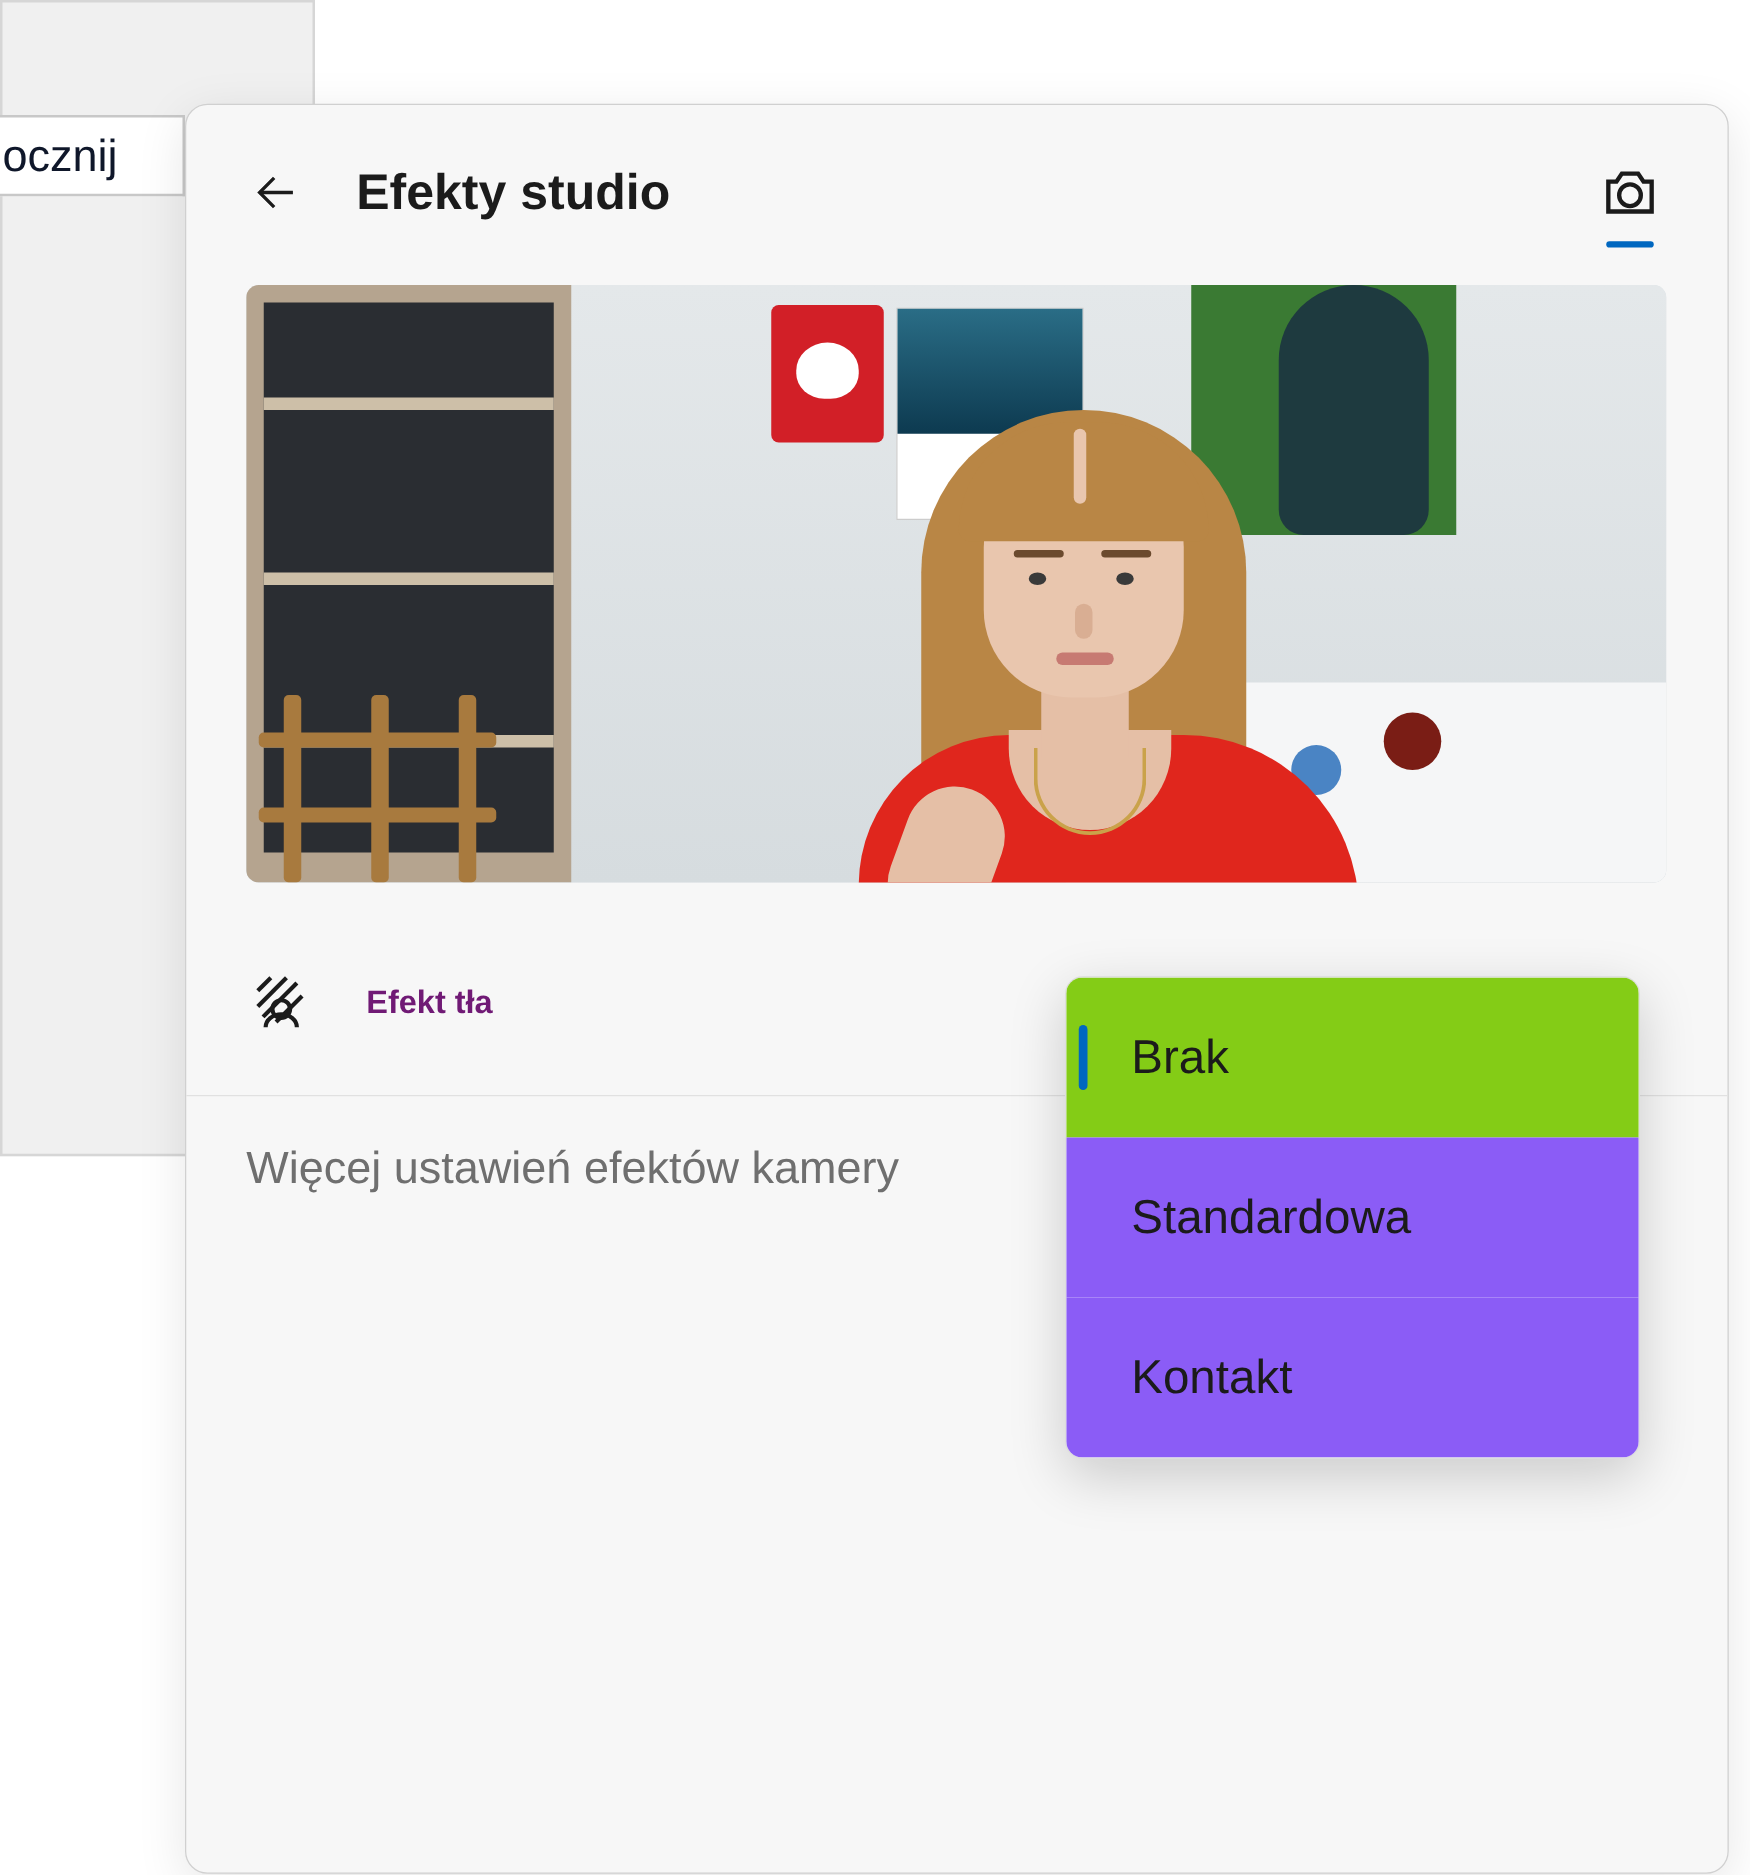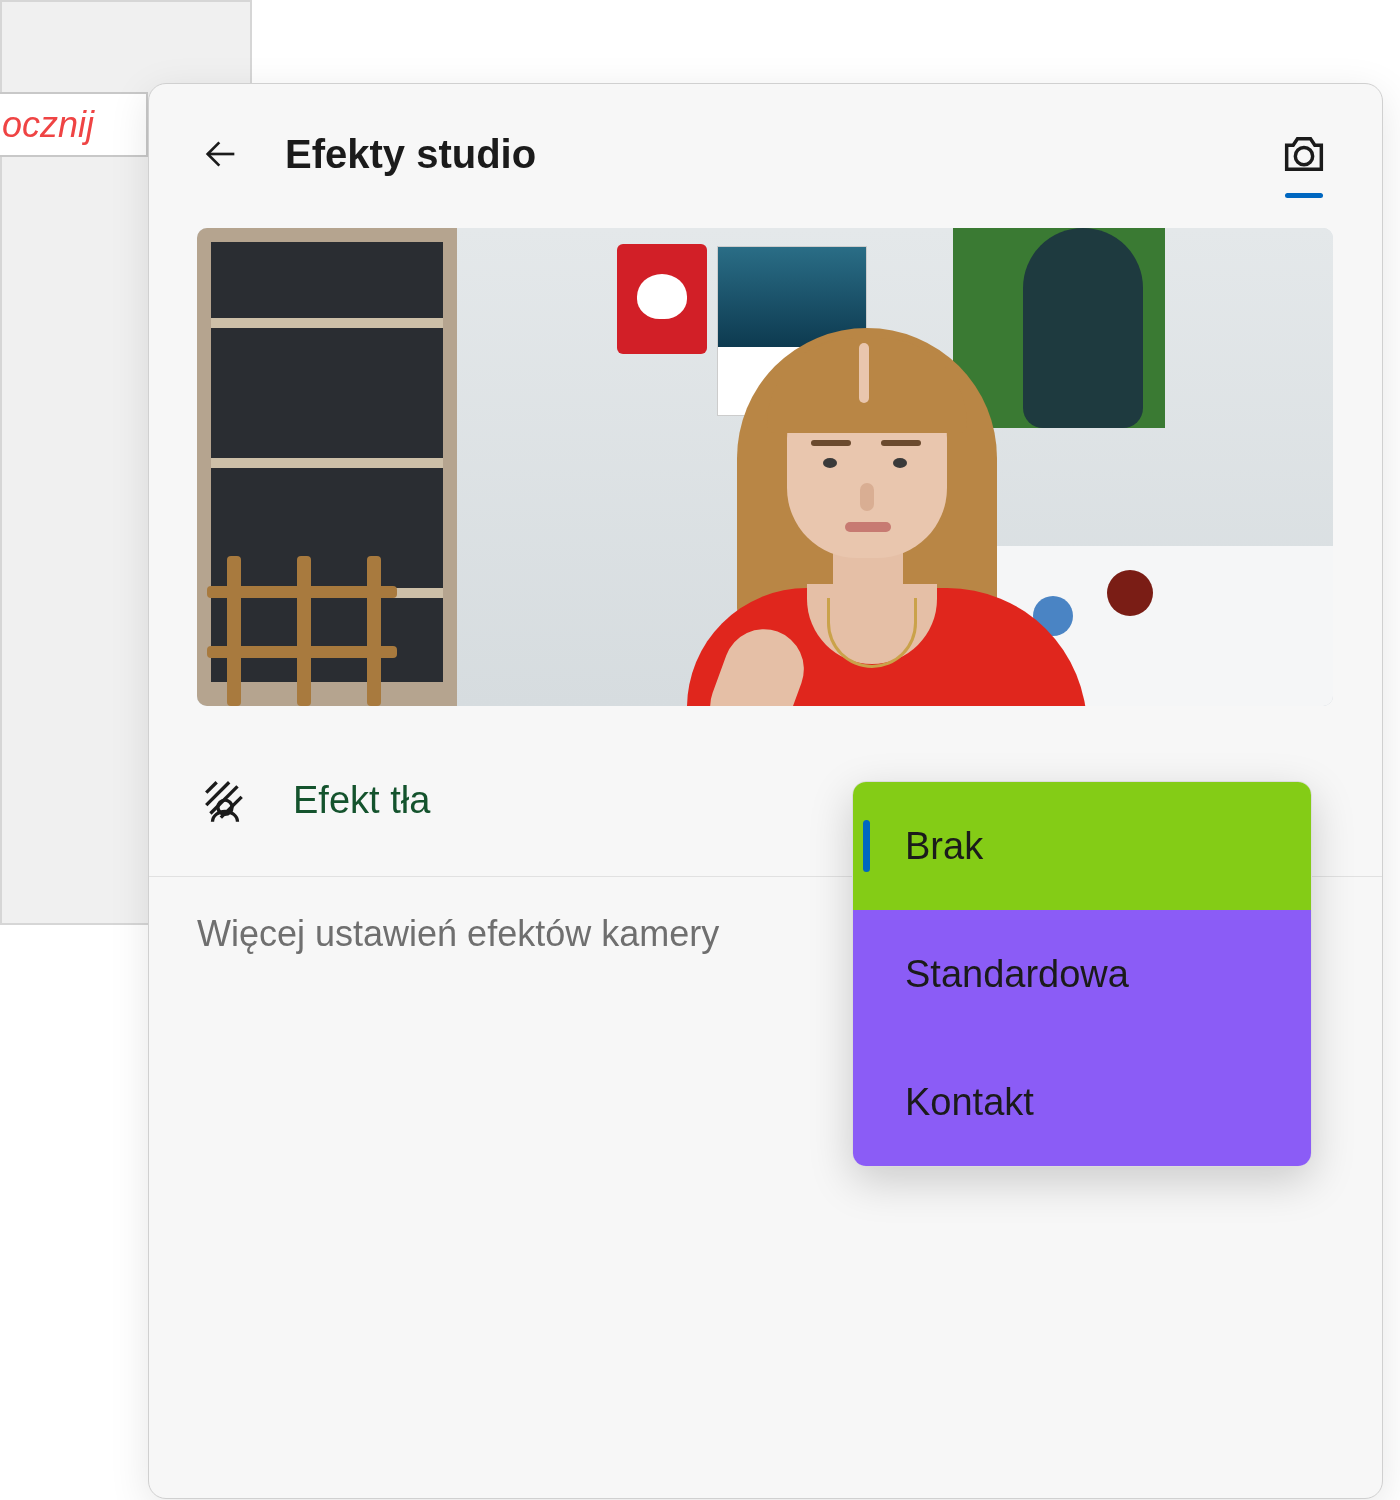--- a/index.html
+++ b/index.html
@@ -25,26 +25,25 @@
   .bg-partial-button {
     position: absolute;
     left: 0;
     top: 92px;
     width: 148px;
     height: 65px;
     background: #ffffff;
     border: 2px solid #c8c8c8;
     border-left: none;
     font-size: 36px;
-    color: #ef4444;
+    color: #0f172a;
     display: flex;
     align-items: center;
     padding-left: 2px;
     overflow: hidden;
-    font-style: italic;
   }
 
   
   .panel {
     position: absolute;
     left: 148px;
     top: 83px;
     width: 1235px;
     height: 1416px;
     background: #f7f7f7;
@@ -141,24 +140,25 @@
     gap: 40px;
     min-height: 130px;
   }
   .option-icon {
     width: 56px;
     display: flex;
     align-items: center;
     justify-content: center;
   }
   .option-label {
-    font-size: 38px;
-    color: #14532d;
+    font-size: 26px;
+    color: #701a75;
     flex: 1;
     line-height: 1.25;
+    font-weight: bold;
   }
   .option-trailing {
     display: flex;
     align-items: center;
     gap: 24px;
   }
   .toggle-text { font-size: 38px; color: #1b1b1b; }
   .toggle {
     width: 90px; height: 46px;
     border: 2px solid #8a8a8a;

